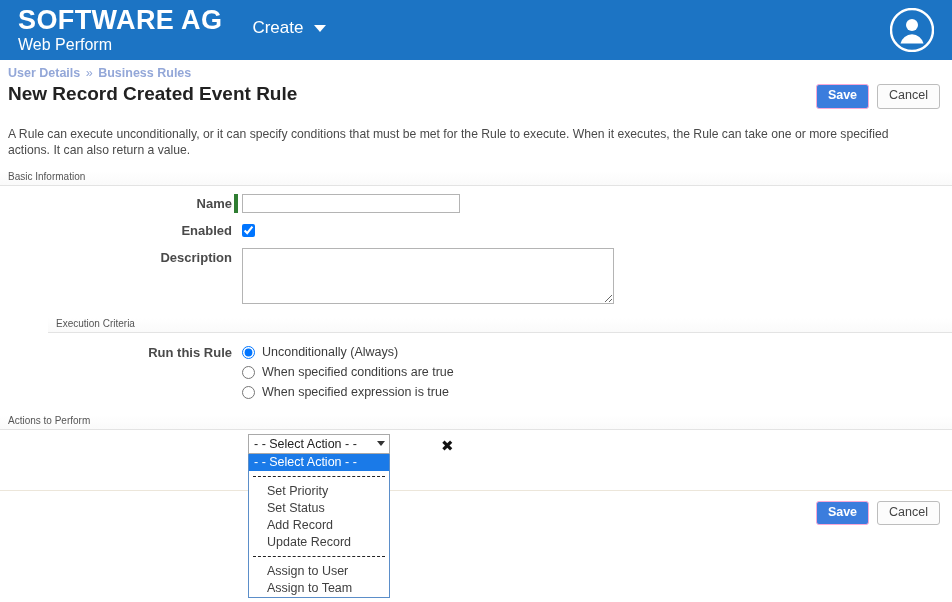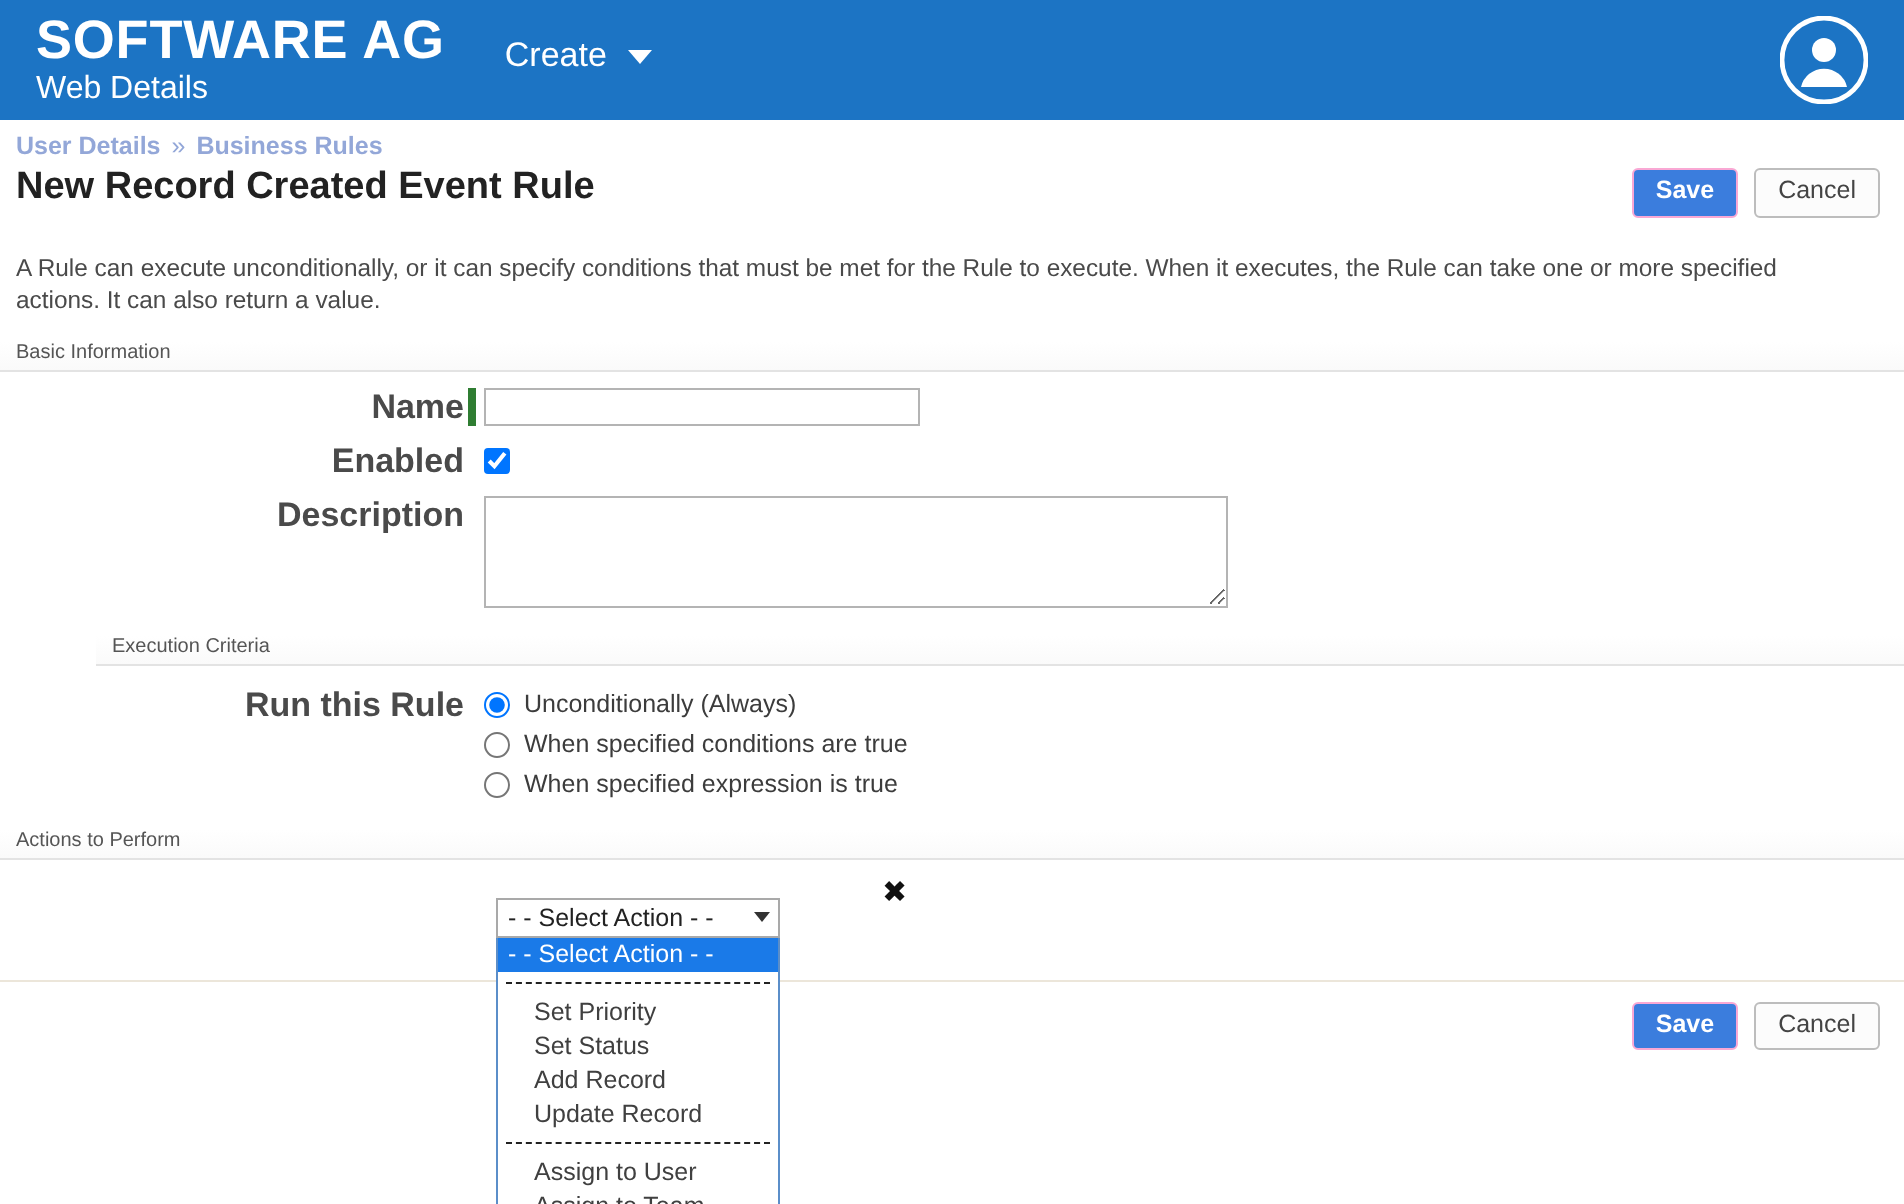--- a/index.html
+++ b/index.html
@@ -133,21 +133,21 @@
   
   .form-row {
     display: flex;
     align-items: flex-start;
     padding-top: 8px;
   }
   .form-label {
     width: 232px;
     text-align: right;
     padding-right: 0px;
-    font-size: 17px;
+    font-size: 13px;
     font-weight: bold;
     color: #4a4a4a;
     line-height: 19px;
     padding-left: 13px;
   }
   .req-bar {
     width: 4px;
     align-self: stretch;
     background: #2f7d32;
     margin: 0 4px 0 2px;
@@ -210,21 +210,21 @@
   }
 
   
   .actions-area {
     position: relative;
     height: 60px;
   }
   .select-wrap {
     position: absolute;
     left: 248px;
-    top: 19px;
+    top: 4px;
     width: 142px;
   }
   .select-box {
     height: 20px;
     border: 1px solid #a9a9a9;
     background: #ffffff;
     display: flex;
     align-items: center;
     justify-content: space-between;
     padding: 0 4px 0 5px;
@@ -299,21 +299,21 @@
     gap: 8px;
     padding: 10px 12px 0 0;
   }
 </style>
 </head>
 <body>
 
 <div class="appbar">
   <div class="brand">
     <span class="brand-top">SOFTWARE AG</span>
-    <span class="brand-sub">Web Details</span>
+    <span class="brand-sub">Web Perform</span>
   </div>
 
   <div class="create-menu">
     <span>Create</span>
     <span class="caret-down"></span>
   </div>
 
   <div class="avatar">
     <svg width="44" height="44" viewBox="0 0 44 44" aria-hidden="true">
       <circle cx="22" cy="22" r="21" fill="none" stroke="#ffffff" stroke-width="2.4"></circle>

